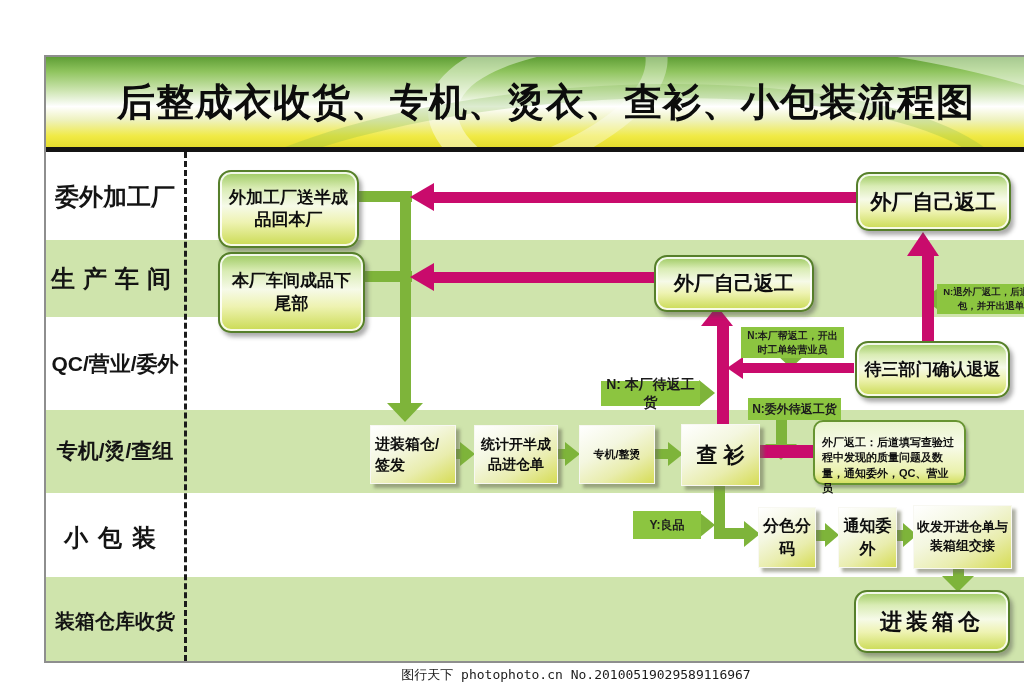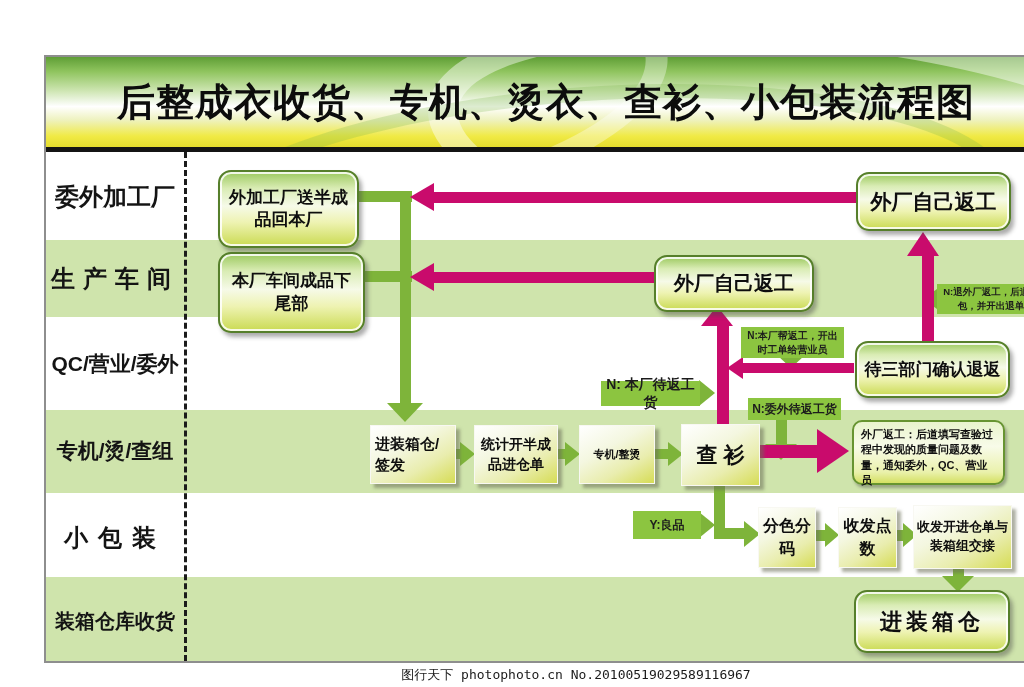--- a/index.html
+++ b/index.html
@@ -142,24 +142,24 @@
   <div class="rbox" style="left:182px;top:170px;width:127px;height:58px;font-size:17px;line-height:1.3;padding:8px 5px;">外加工厂送半成品回本厂</div>
   <div class="rbox" style="left:182px;top:252px;width:127px;height:55px;font-size:17px;line-height:1.3;padding:11px 8px;">本厂车间成品下尾部</div>
   <div class="rbox" style="left:820px;top:172px;width:151px;height:55px;font-size:21px;">外厂自己返工</div>
   <div class="rbox" style="left:618px;top:255px;width:156px;height:53px;font-size:20px;">外厂自己返工</div>
   <div class="rbox" style="left:819px;top:341px;width:151px;height:53px;font-size:17px;">待三部门确认退返</div>
 
   <div class="pbox" style="left:334px;top:425px;width:76px;height:57px;font-size:15px;line-height:1.35;justify-content:flex-start;text-align:left;padding:0 4px;">进装箱仓/签发</div>
   <div class="pbox" style="left:438px;top:425px;width:76px;height:57px;font-size:14px;line-height:1.4;padding:0 3px;">统计开半成品进仓单</div>
   <div class="pbox" style="left:543px;top:425px;width:74px;height:57px;font-size:11px;">专机/整烫</div>
   <div class="pbox" style="left:645px;top:424px;width:77px;height:60px;font-size:21px;">查 衫</div>
-  <div class="note" style="left:816px;top:420px;width:153px;height:65px;font-size:11px;line-height:1.4;padding:5px 7px;box-sizing:border-box;">外厂返工：后道填写查验过程中发现的质量问题及数量，通知委外，QC、营业员</div>
+  <div class="note" style="left:777px;top:420px;width:153px;height:65px;font-size:11px;line-height:1.4;padding:13px 7px;box-sizing:border-box;">外厂返工：后道填写查验过程中发现的质量问题及数量，通知委外，QC、营业员</div>
 
   <div class="pbox" style="left:722px;top:507px;width:56px;height:59px;font-size:16px;line-height:1.4;">分色分码</div>
-  <div class="pbox" style="left:802px;top:507px;width:57px;height:59px;font-size:16px;line-height:1.4;">收发点数</div>
+  <div class="pbox" style="left:802px;top:507px;width:57px;height:59px;font-size:16px;line-height:1.4;">通知委外</div>
   <div class="pbox" style="left:877px;top:505px;width:93px;height:62px;font-size:13px;line-height:1.45;padding:0 2px;">收发开进仓单与装箱组交接</div>
 
   <div class="rbox" style="left:818px;top:590px;width:152px;height:59px;font-size:22px;letter-spacing:4px;">进装箱仓</div>
 
   <div class="glabel" style="left:565px;top:381px;width:99px;height:25px;font-size:14px;">N: 本厂待返工货</div>
   <div class="glabel" style="left:712px;top:398px;width:93px;height:22px;font-size:12px;">N:委外待返工货</div>
   <div class="glabel" style="left:705px;top:327px;width:103px;height:31px;font-size:10px;line-height:1.4;padding:1px 2px;box-sizing:border-box;">N:本厂帮返工，开出时工单给营业员</div>
   <div class="glabel" style="left:901px;top:284px;width:108px;height:30px;font-size:9.5px;line-height:1.5;padding:1px 2px;box-sizing:border-box;">N:退外厂返工，后道打包，并开出退单</div>
   <div class="glabel" style="left:597px;top:511px;width:68px;height:28px;font-size:12px;">Y:良品</div>
 

